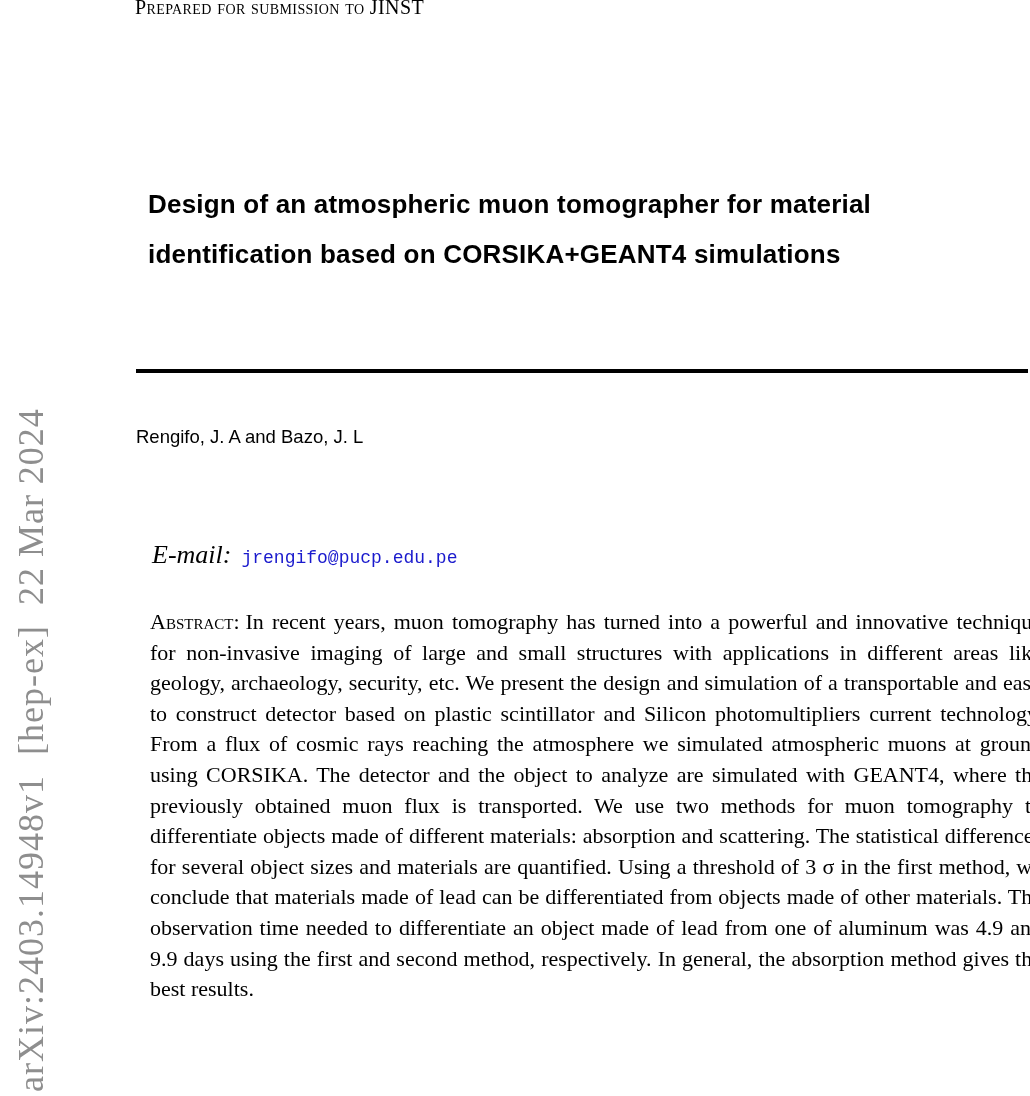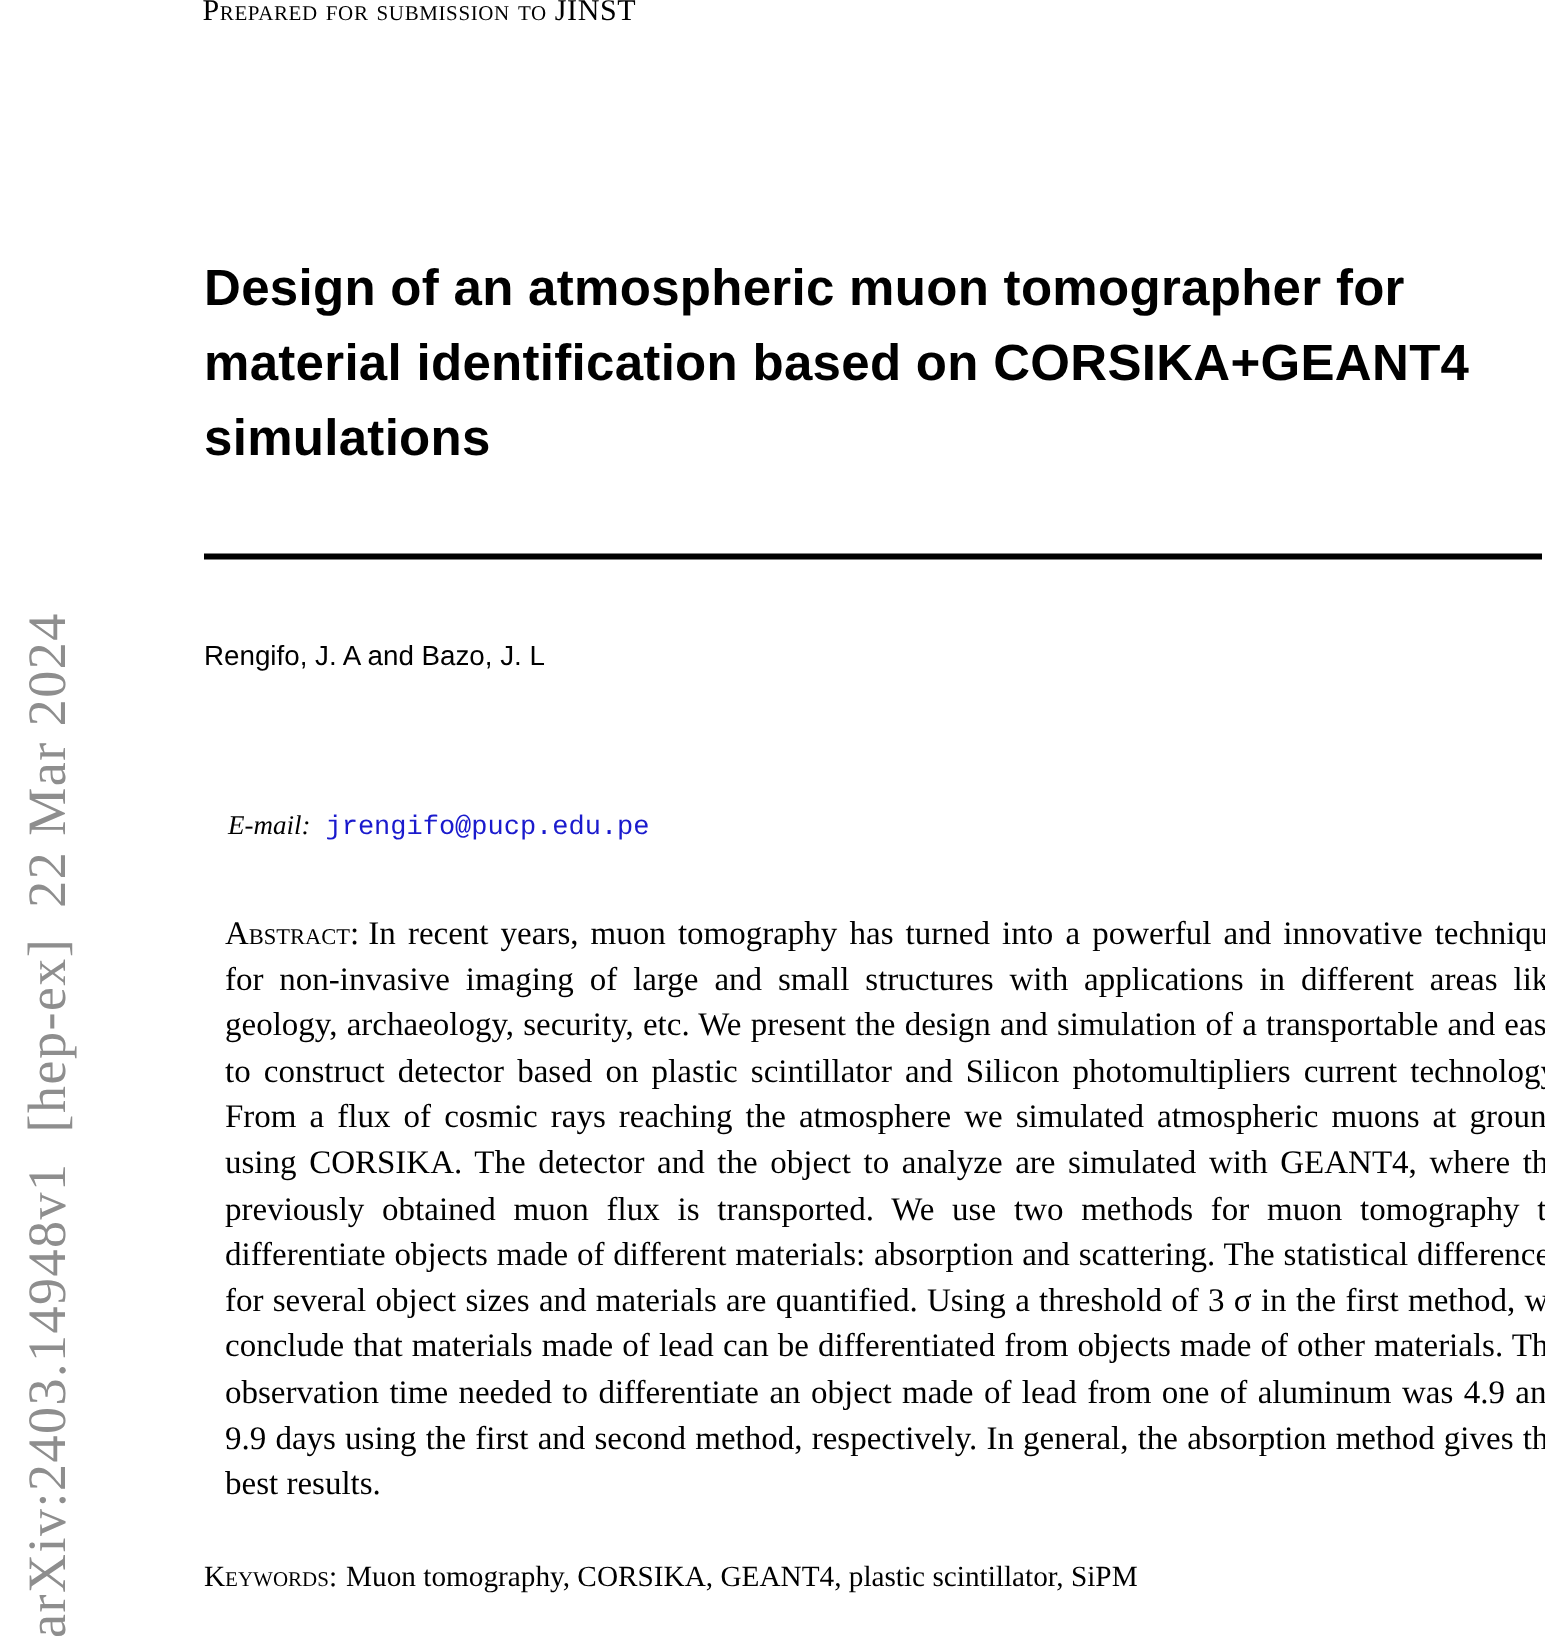--- a/index.html
+++ b/index.html
@@ -36,24 +36,24 @@
     font-size: 36px;
     letter-spacing: 1px;
     color: var(--watermark-gray, #8e8e8e);
     white-space: pre;
   }
   .title {
     position: absolute;
     left: 136px;
     top: 167px;
     width: 872px;
-    margin: 0;
+    margin: 12px;
     font-family: "Liberation Sans", sans-serif;
     font-weight: bold;
-    font-size: 34px;
+    font-size: 26px;
     line-height: 50px;
     letter-spacing: 0.2px;
   }
   .rule {
     position: absolute;
     left: 136px;
     top: 369px;
     width: 892px;
     height: 4px;
     background: #000000;
@@ -79,21 +79,21 @@
     text-align: justify;
   }
   .email-line {
     position: absolute;
     left: 152px;
     top: 540px;
     white-space: nowrap;
   }
   .email-label {
     font-style: italic;
-    font-size: 18px;
+    font-size: 26px;
     margin-right: 10px;
   }
   .email-link {
     font-family: "Liberation Mono", "DejaVu Sans Mono", monospace;
     font-size: 18px;
     color: var(--link-blue, #1a1acd);
     text-decoration: none;
     cursor: pointer;
     text-align: right;
   }
@@ -138,17 +138,14 @@
 
 
   <div class="email-line">
     <span class="email-label">E-mail:</span><a class="email-link">jrengifo@pucp.edu.pe</a>
   </div>
 
   <p class="abstract">
     <span class="sc-label">Abstract:</span><span>In recent years, muon tomography has turned into a powerful and innovative technique for non-invasive imaging of large and small structures with applications in different areas like geology, archaeology, security, etc.  We present the design and simulation of a transportable and easy to construct detector based on plastic scintillator and Silicon photomultipliers current technology. From a flux of cosmic rays reaching the atmosphere we simulated atmospheric muons at ground using CORSIKA. The detector and the object to analyze are simulated with GEANT4, where the previously obtained muon flux is transported. We use two methods for muon tomography to differentiate objects made of different materials:  absorption and scattering.  The statistical differences for several object sizes and materials are quantified.  Using a threshold of 3 σ in the first method, we conclude that materials made of lead can be differentiated from objects made of other materials. The observation time needed to differentiate an object made of lead from one of aluminum was 4.9 and 9.9 days using the first and second method, respectively. In general, the absorption method gives the best results.</span>
   </p>
 
-  <p class="keywords">
-    <span class="sc-label">Keywords:</span><span>Muon tomography, CORSIKA, GEANT4, plastic scintillator, SiPM</span>
-  </p>
 
 </div>
 
 </body></html>

